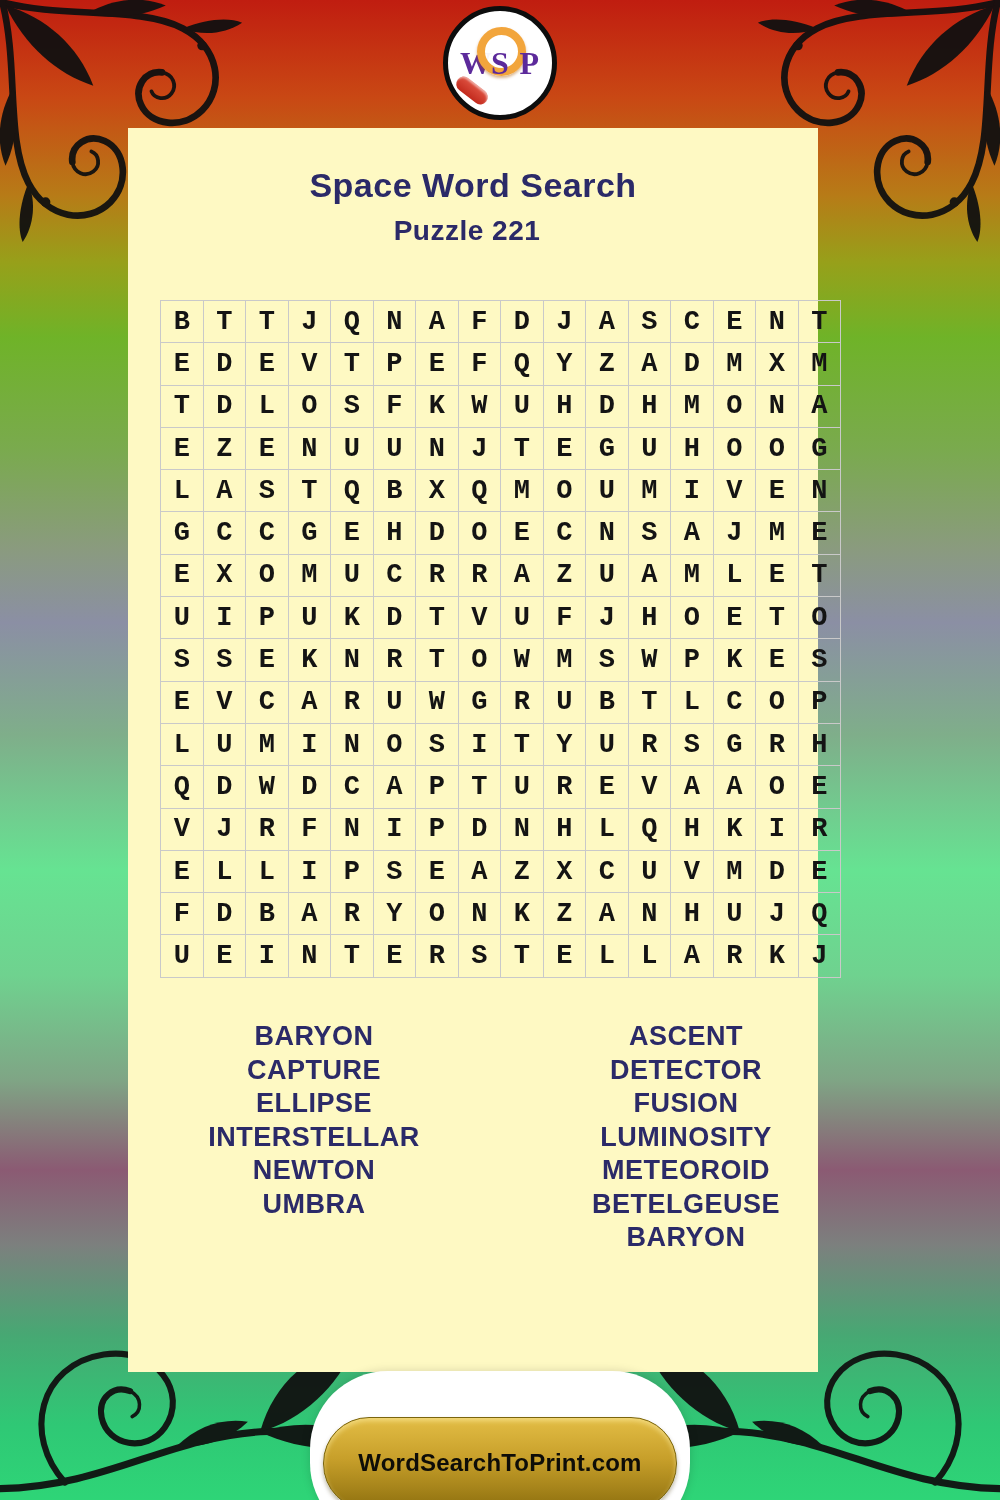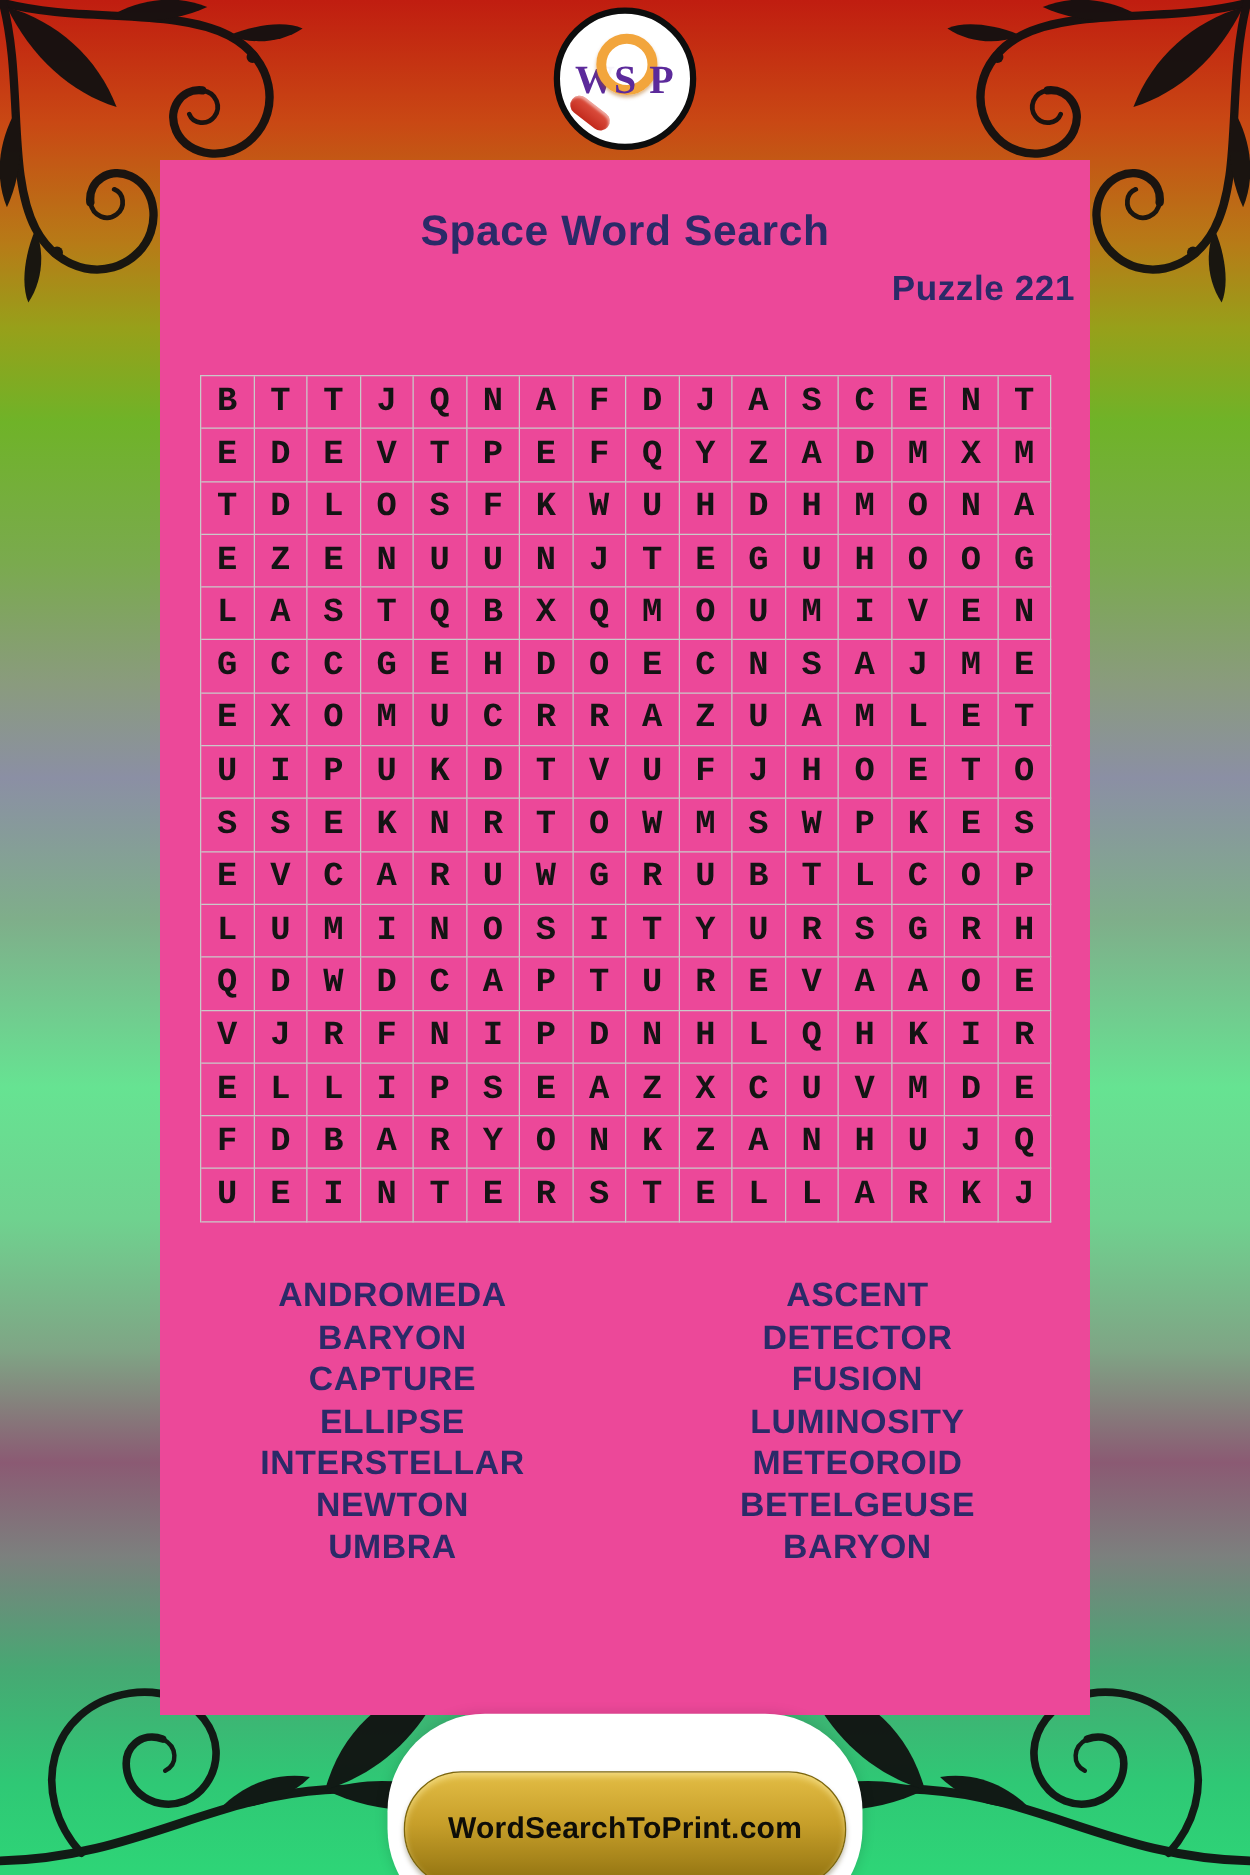--- a/index.html
+++ b/index.html
@@ -44,29 +44,29 @@
     color:#5c2a9b;z-index:2;
   }
   .mag-handle{
     position:absolute;left:6px;top:72px;width:36px;height:15px;
     background:linear-gradient(180deg,#e05443,#c22a1d);border-radius:8px;
     transform:rotate(38deg);box-shadow:inset 0 2px 2px rgba(255,255,255,.5);
   }
 
   
   .card{
-    position:absolute;left:128px;top:128px;width:744px;height:1244px;
-    background:#ec4899;z-index:2;
+    position:absolute;left:128px;top:128px;width:690px;height:1244px;
+    background:#fef9c3;z-index:2;
   }
   .title{
     margin:38px 0 0 0;text-align:center;font-size:34px;font-weight:bold;
     color:#2b2a68;letter-spacing:.5px;
   }
   .subtitle{
-    margin:10px 12px 0 0;text-align:right;font-size:28px;font-weight:bold;
+    margin:10px 12px 0 0;text-align:center;font-size:28px;font-weight:bold;
     color:#2b2a68;letter-spacing:.5px;
   }
 
   
   .grid{
     position:absolute;left:32px;top:172px;
     border-top:1px solid #c9c9c9;border-left:1px solid #c9c9c9;
   }
   .grow{display:flex;}
   .gcell{
@@ -464,21 +464,20 @@
         <div class="gcell">L</div>
         <div class="gcell">A</div>
         <div class="gcell">R</div>
         <div class="gcell">K</div>
         <div class="gcell">J</div>
       </div>
     </div>
 
   <div class="words">
     <div class="wcol">
-        <div class="word">ANDROMEDA</div>
         <div class="word">BARYON</div>
         <div class="word">CAPTURE</div>
         <div class="word">ELLIPSE</div>
         <div class="word">INTERSTELLAR</div>
         <div class="word">NEWTON</div>
         <div class="word">UMBRA</div>
       </div>
     <div class="wcol">
         <div class="word">ASCENT</div>
         <div class="word">DETECTOR</div>

